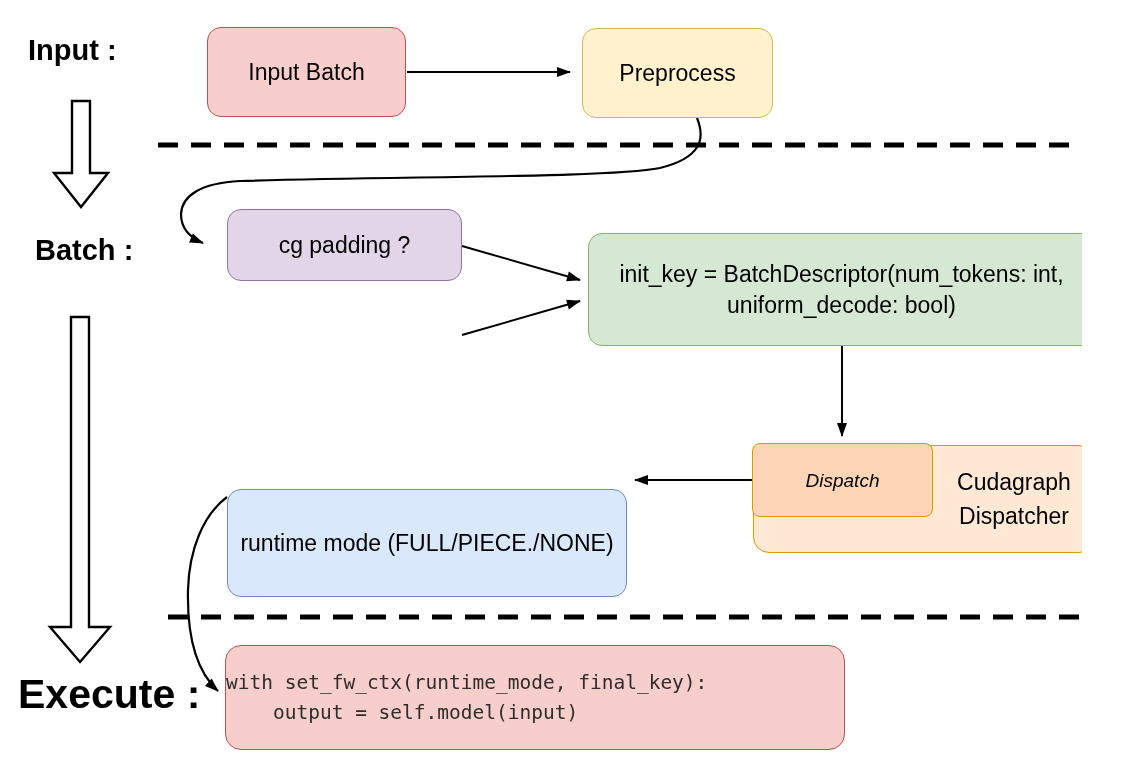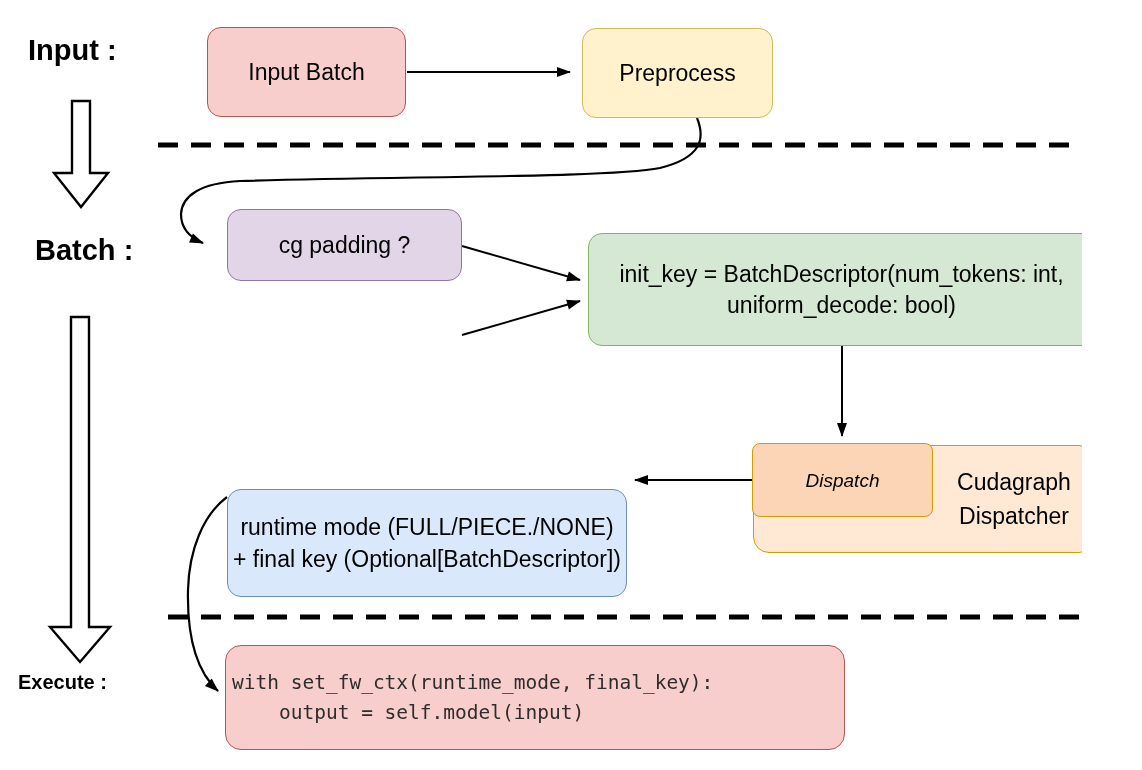--- a/index.html
+++ b/index.html
@@ -42,25 +42,25 @@
   #dispatcher-title{
     position:absolute; left:933px; top:445px; width:162px; height:108px;
     display:flex; flex-direction:column; align-items:center; justify-content:center;
     text-align:left; font-size:23px; line-height:34px;
   }
   #node-runtime-mode{left:227px; top:445px; width:400px; height:108px; line-height:32px;margin-top:44px;}
   #node-execute-code{
     left:225px; top:645px; width:620px; height:105px;
     border-radius:16px; align-items:flex-start; justify-content:center;
     font-family:"DejaVu Sans Mono", monospace; font-size:19.5px; line-height:30px;
-    color:var(--code-ink); padding-left:6px; text-align:left; white-space:pre;
+    color:var(--code-ink); text-align:left; white-space:pre;
   }
   #label-input{left:28px; top:34px;}
   #label-plan{left:35px; top:234px;}
-  #label-execute{left:18px; top:671px; font-size:20px;}
+  #label-execute{left:18px; top:671px; font-size:41px;}
 </style>
 </head>
 <body>
 
 <div id="canvas">
 
   <svg id="connectors" viewBox="0 0 1142 770" xmlns="http://www.w3.org/2000/svg">
     <defs>
       <marker id="ah" markerUnits="userSpaceOnUse" markerWidth="16" markerHeight="12" refX="14" refY="6" orient="auto">
         <path d="M1,1 L15,6 L1,11 Z" fill="#000"></path>
@@ -108,21 +108,20 @@
   <div id="dispatcher-title">
     <span class="ln">Cudagraph</span>
     <span class="ln">Dispatcher</span>
   </div>
   <div class="node n-orange-inner" id="node-dispatch">
     <span class="ln">Dispatch</span>
   </div>
 
   <div class="node n-blue" id="node-runtime-mode">
     <span class="ln">runtime mode (FULL/PIECE./NONE)</span>
-    <span class="ln">+ final key (Optional[BatchDescriptor])</span>
   </div>
 
   <div class="node n-red" id="node-execute-code">
     <span class="ln">with set_fw_ctx(runtime_mode, final_key):</span>
     <span class="ln">    output = self.model(input)</span>
   </div>
 
 </div>
 
 </body></html>

